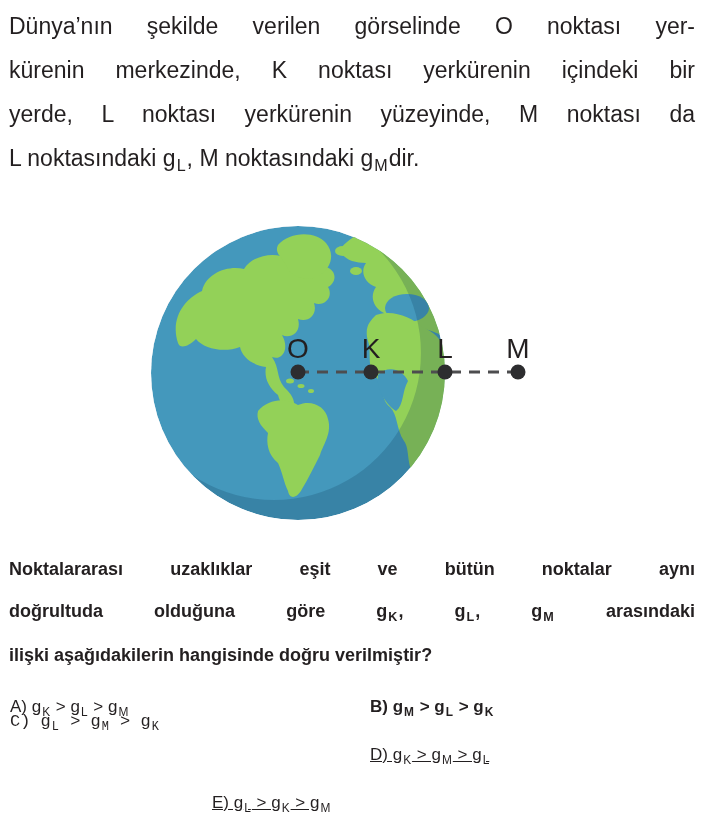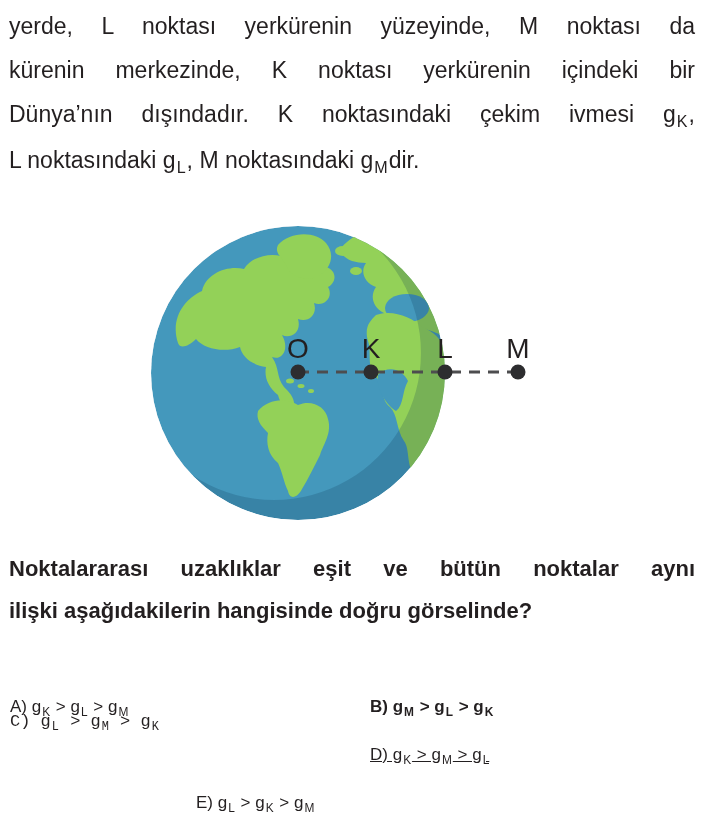--- a/index.html
+++ b/index.html
@@ -2,42 +2,42 @@
 <html><head>
 <meta charset="utf-8">
 <style>
   html,body { margin:0; padding:0; background:#ffffff; }
   .page {
     position:relative; width:704px; height:837px; background:#ffffff;
     font-family:"Liberation Sans", sans-serif; color:#231f20; overflow:hidden;
   }
   .para { position:absolute; left:9px; right:9px; }
   .intro  { top:4px;  font-size:23px; line-height:44px; font-weight:400; }
-  .stem   { top:548px; font-size:22px; line-height:42px; font-weight:700; }
+  .stem   { top:548px; font-size:18px; line-height:42px; font-weight:700; }
   .tline.j { text-align:justify; text-align-last:justify; }
   .tline.last { text-align:left; }
   .sb { font-size:0.7em; position:relative; top:0.34em; padding:0 1px; }
   .figure { position:absolute; left:140px; top:215px; width:420px; height:310px; }
   .figure text { font-family:"Liberation Sans", sans-serif; font-size:28px; }
   .option { position:absolute; font-size:17px; line-height:30px; white-space:nowrap; }
   .opt-a { left:10px;  top:692px; }
   .opt-b { left:370px; top:692px;font-weight:bold; }
   .opt-c { left:10px;  top:707px;font-family:Liberation Mono, monospace; }
   .opt-d { left:370px; top:740px;text-decoration:underline; }
-  .opt-e { left:196px; top:788px; }
+  .opt-e { left:212px; top:788px;text-decoration:underline; }
 </style>
 </head>
 <body>
 
 <div class="page">
 
   <div class="para intro">
+    <div class="tline j"><span>Dünya’nın şekilde verilen görselinde O noktası yer-</span></div>
+    <div class="tline j"><span>kürenin merkezinde, K noktası yerkürenin içindeki bir</span></div>
     <div class="tline j"><span>yerde, L noktası yerkürenin yüzeyinde, M noktası da</span></div>
-    <div class="tline j"><span>kürenin merkezinde, K noktası yerkürenin içindeki bir</span></div>
-    <div class="tline j"><span>Dünya’nın dışındadır. K noktasındaki çekim ivmesi g</span><span class="sb">K</span><span>,</span></div>
     <div class="tline last"><span>L noktasındaki g</span><span class="sb">L</span><span>, M noktasındaki g</span><span class="sb">M</span><span>dir.</span></div>
   </div>
 
   <svg class="figure" viewBox="0 0 420 310" xmlns="http://www.w3.org/2000/svg">
     <defs>
       <clipPath id="sph">
           <circle cx="158" cy="158" r="147"></circle>
         </clipPath>
     </defs>
     <g clip-path="url(#sph)">
@@ -76,21 +76,22 @@
     <circle cx="378" cy="157" r="7.5" fill="#2d2d2f"></circle>
 
     <text x="158" y="143" text-anchor="middle" fill="#231f20">O</text>
     <text x="231" y="143" text-anchor="middle" fill="#231f20">K</text>
     <text x="305" y="143" text-anchor="middle" fill="#231f20">L</text>
     <text x="378" y="143" text-anchor="middle" fill="#231f20">M</text>
   </svg>
 
   <div class="para stem">
     <div class="tline j"><span>Noktalararası uzaklıklar eşit ve bütün noktalar aynı</span></div>
-    <div class="tline last"><span>ilişki aşağıdakilerin hangisinde doğru görselinde?</span></div>
+    <div class="tline j"><span>doğrultuda olduğuna göre g</span><span class="sb">K</span><span>, g</span><span class="sb">L</span><span>, g</span><span class="sb">M</span><span> arasındaki</span></div>
+    <div class="tline last"><span>ilişki aşağıdakilerin hangisinde doğru verilmiştir?</span></div>
   </div>
 
   <div>
     <div class="option opt-a"><span>A) g</span><span class="sb">K</span><span> &gt; g</span><span class="sb">L</span><span> &gt; g</span><span class="sb">M</span></div>
     <div class="option opt-b"><span>B) g</span><span class="sb">M</span><span> &gt; g</span><span class="sb">L</span><span> &gt; g</span><span class="sb">K</span></div>
     <div class="option opt-c"><span>C) g</span><span class="sb">L</span><span> &gt; g</span><span class="sb">M</span><span> &gt; g</span><span class="sb">K</span></div>
     <div class="option opt-d"><span>D) g</span><span class="sb">K</span><span> &gt; g</span><span class="sb">M</span><span> &gt; g</span><span class="sb">L</span></div>
     <div class="option opt-e"><span>E) g</span><span class="sb">L</span><span> &gt; g</span><span class="sb">K</span><span> &gt; g</span><span class="sb">M</span></div>
   </div>
 

